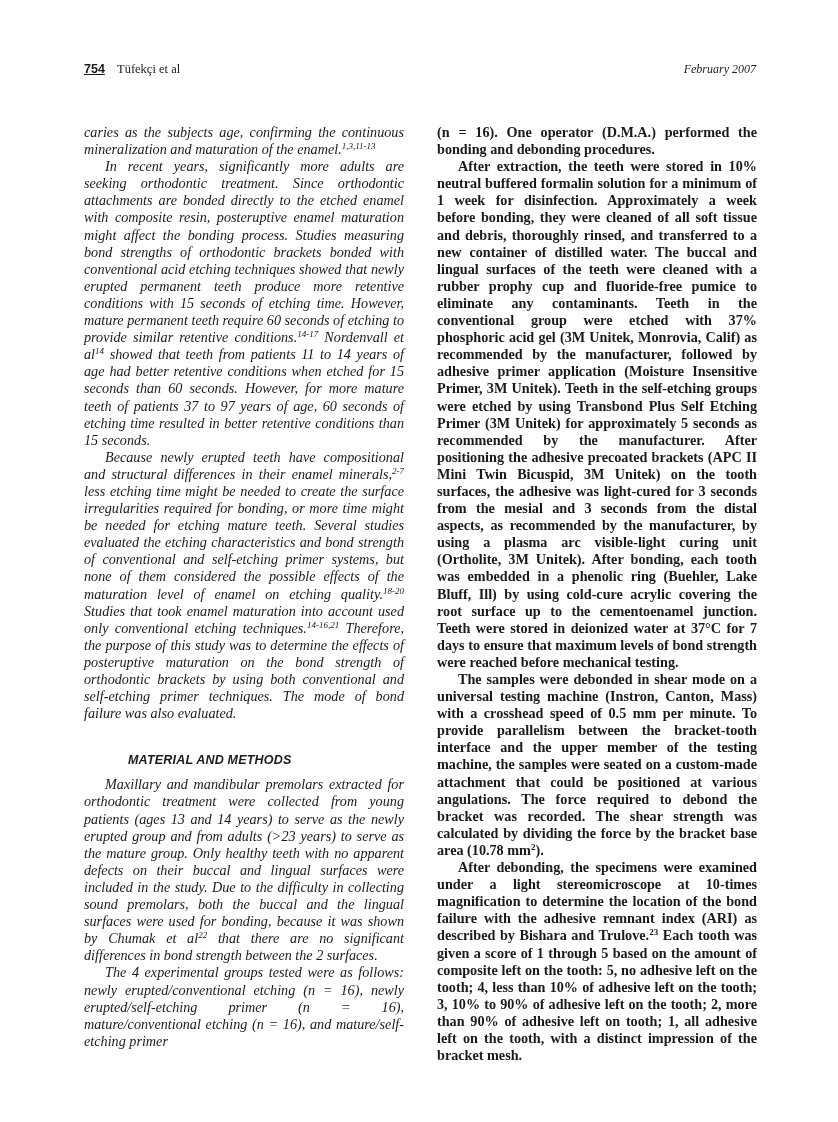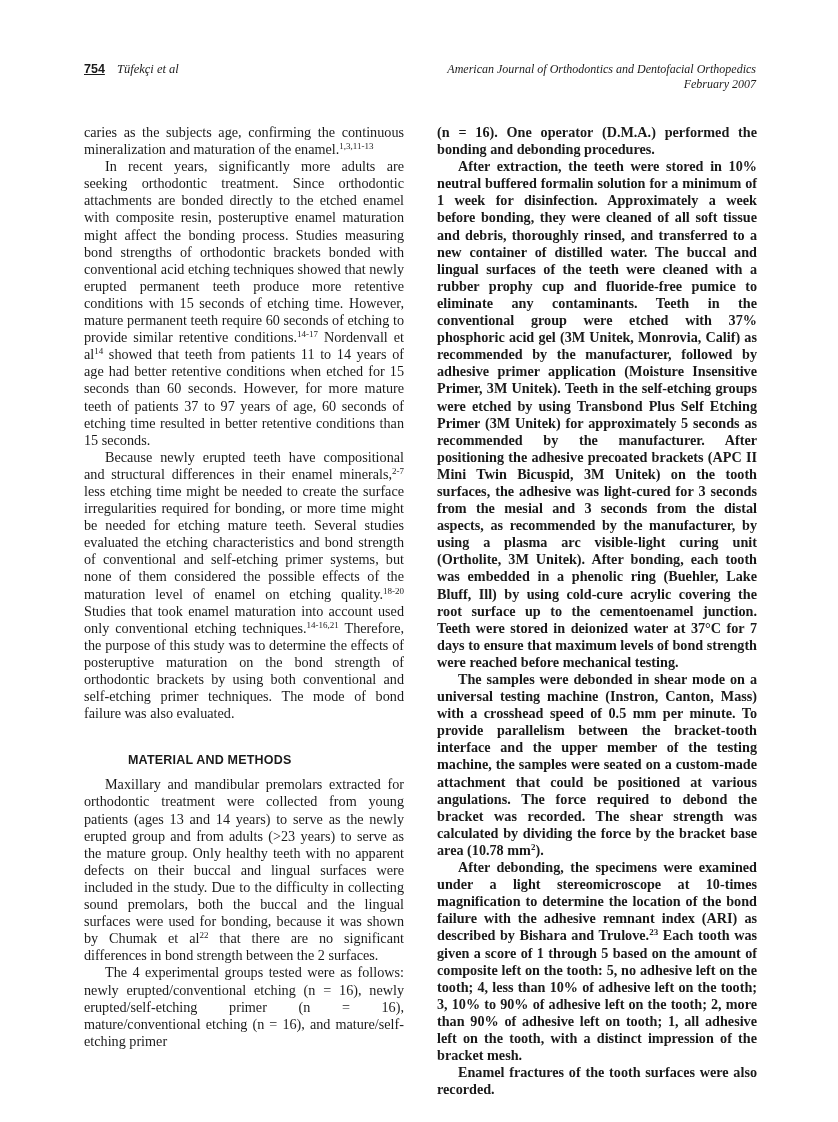--- a/index.html
+++ b/index.html
@@ -1,48 +1,46 @@
 <!DOCTYPE html>
 <html><head>
 <meta charset="utf-8">
 <style>
   html, body { margin:0; padding:0; background:#ffffff; }
   body { width:838px; height:1122px; position:relative; overflow:hidden; color:#1a1a1a; }
   .header { position:absolute; top:62px; left:84px; right:82px; height:34px; font-family:"Liberation Serif", serif; }
   .pageno { position:absolute; left:0; top:0; font-family:"Liberation Sans", sans-serif; font-weight:bold; font-size:12.5px;text-decoration:underline; }
-  .authors { position:absolute; left:33px; top:0; font-style:italic; font-size:12.5px; }
+  .authors { position:absolute; left:33px; top:0; font-size:12.5px; }
   .journal { position:absolute; right:0; top:0; font-style:italic; font-size:12px; text-align:right; line-height:15px; }
   .col { position:absolute; top:124px; width:320px; font-family:"Liberation Serif", serif; font-size:14.2px; line-height:17.1px; text-align:justify; }
-  .col.left { left:84px; }
+  .col.left { left:84px;font-style:italic; }
   .col.right { left:437px; width:320px;font-weight:bold; }
   .col p { margin:0; text-indent:21px; }
   .col p.noindent { text-indent:0; }
   sup { font-size:9px; line-height:0; vertical-align:5px; }
   .heading { font-family:"Liberation Sans", sans-serif; font-weight:bold; font-size:12.5px; margin:30px 0 7px 0; letter-spacing:0.2px; text-indent:0;padding-left:44px; }
 </style>
 </head>
 <body>
 
 <div class="header">
   <span class="pageno">754</span>
   <span class="authors">Tüfekçi et al</span>
   <div class="journal">
-    <div>American Journal of Orthodontics and Dentofacial Orthopedics</div>
     <div>February 2007</div>
   </div>
 </div>
 
 <div class="col left">
   <p class="noindent"><span>caries as the subjects age, confirming the continuous mineralization and maturation of the enamel.</span><sup>1,3,11-13</sup></p>
   <p><span>In recent years, significantly more adults are seeking orthodontic treatment. Since orthodontic attachments are bonded directly to the etched enamel with composite resin, posteruptive enamel maturation might affect the bonding process. Studies measuring bond strengths of orthodontic brackets bonded with conventional acid etching techniques showed that newly erupted permanent teeth produce more retentive conditions with 15 seconds of etching time. However, mature permanent teeth require 60 seconds of etching to provide similar retentive conditions.</span><sup>14-17</sup><span> Nordenvall et al</span><sup>14</sup><span> showed that teeth from patients 11 to 14 years of age had better retentive conditions when etched for 15 seconds than 60 seconds. However, for more mature teeth of patients 37 to 97 years of age, 60 seconds of etching time resulted in better retentive conditions than 15 seconds.</span></p>
   <p><span>Because newly erupted teeth have compositional and structural differences in their enamel minerals,</span><sup>2-7</sup><span> less etching time might be needed to create the surface irregularities required for bonding, or more time might be needed for etching mature teeth. Several studies evaluated the etching characteristics and bond strength of conventional and self-etching primer systems, but none of them considered the possible effects of the maturation level of enamel on etching quality.</span><sup>18-20</sup><span> Studies that took enamel maturation into account used only conventional etching techniques.</span><sup>14-16,21</sup><span> Therefore, the purpose of this study was to determine the effects of posteruptive maturation on the bond strength of orthodontic brackets by using both conventional and self-etching primer techniques. The mode of bond failure was also evaluated.</span></p>
   <div class="heading">MATERIAL AND METHODS</div>
   <p><span>Maxillary and mandibular premolars extracted for orthodontic treatment were collected from young patients (ages 13 and 14 years) to serve as the newly erupted group and from adults (&gt;23 years) to serve as the mature group. Only healthy teeth with no apparent defects on their buccal and lingual surfaces were included in the study. Due to the difficulty in collecting sound premolars, both the buccal and the lingual surfaces were used for bonding, because it was shown by Chumak et al</span><sup>22</sup><span> that there are no significant differences in bond strength between the 2 surfaces.</span></p>
   <p>The 4 experimental groups tested were as follows: newly erupted/conventional etching (n = 16), newly erupted/self-etching primer (n = 16), mature/conventional etching (n = 16), and mature/self-etching primer</p>
 </div>
 
 <div class="col right">
   <p class="noindent">(n = 16). One operator (D.M.A.) performed the bonding and debonding procedures.</p>
   <p>After extraction, the teeth were stored in 10% neutral buffered formalin solution for a minimum of 1 week for disinfection. Approximately a week before bonding, they were cleaned of all soft tissue and debris, thoroughly rinsed, and transferred to a new container of distilled water. The buccal and lingual surfaces of the teeth were cleaned with a rubber prophy cup and fluoride-free pumice to eliminate any contaminants. Teeth in the conventional group were etched with 37% phosphoric acid gel (3M Unitek, Monrovia, Calif) as recommended by the manufacturer, followed by adhesive primer application (Moisture Insensitive Primer, 3M Unitek). Teeth in the self-etching groups were etched by using Transbond Plus Self Etching Primer (3M Unitek) for approximately 5 seconds as recommended by the manufacturer. After positioning the adhesive precoated brackets (APC II Mini Twin Bicuspid, 3M Unitek) on the tooth surfaces, the adhesive was light-cured for 3 seconds from the mesial and 3 seconds from the distal aspects, as recommended by the manufacturer, by using a plasma arc visible-light curing unit (Ortholite, 3M Unitek). After bonding, each tooth was embedded in a phenolic ring (Buehler, Lake Bluff, Ill) by using cold-cure acrylic covering the root surface up to the cementoenamel junction. Teeth were stored in deionized water at 37°C for 7 days to ensure that maximum levels of bond strength were reached before mechanical testing.</p>
   <p><span>The samples were debonded in shear mode on a universal testing machine (Instron, Canton, Mass) with a crosshead speed of 0.5 mm per minute. To provide parallelism between the bracket-tooth interface and the upper member of the testing machine, the samples were seated on a custom-made attachment that could be positioned at various angulations. The force required to debond the bracket was recorded. The shear strength was calculated by dividing the force by the bracket base area (10.78 mm</span><sup>2</sup><span>).</span></p>
   <p><span>After debonding, the specimens were examined under a light stereomicroscope at 10-times magnification to determine the location of the bond failure with the adhesive remnant index (ARI) as described by Bishara and Trulove.</span><sup>23</sup><span> Each tooth was given a score of 1 through 5 based on the amount of composite left on the tooth: 5, no adhesive left on the tooth; 4, less than 10% of adhesive left on the tooth; 3, 10% to 90% of adhesive left on the tooth; 2, more than 90% of adhesive left on tooth; 1, all adhesive left on the tooth, with a distinct impression of the bracket mesh.</span></p>
-  <p>Enamel fractures of the tooth surfaces were also recorded.</p>
 </div>
 
 </body></html>

